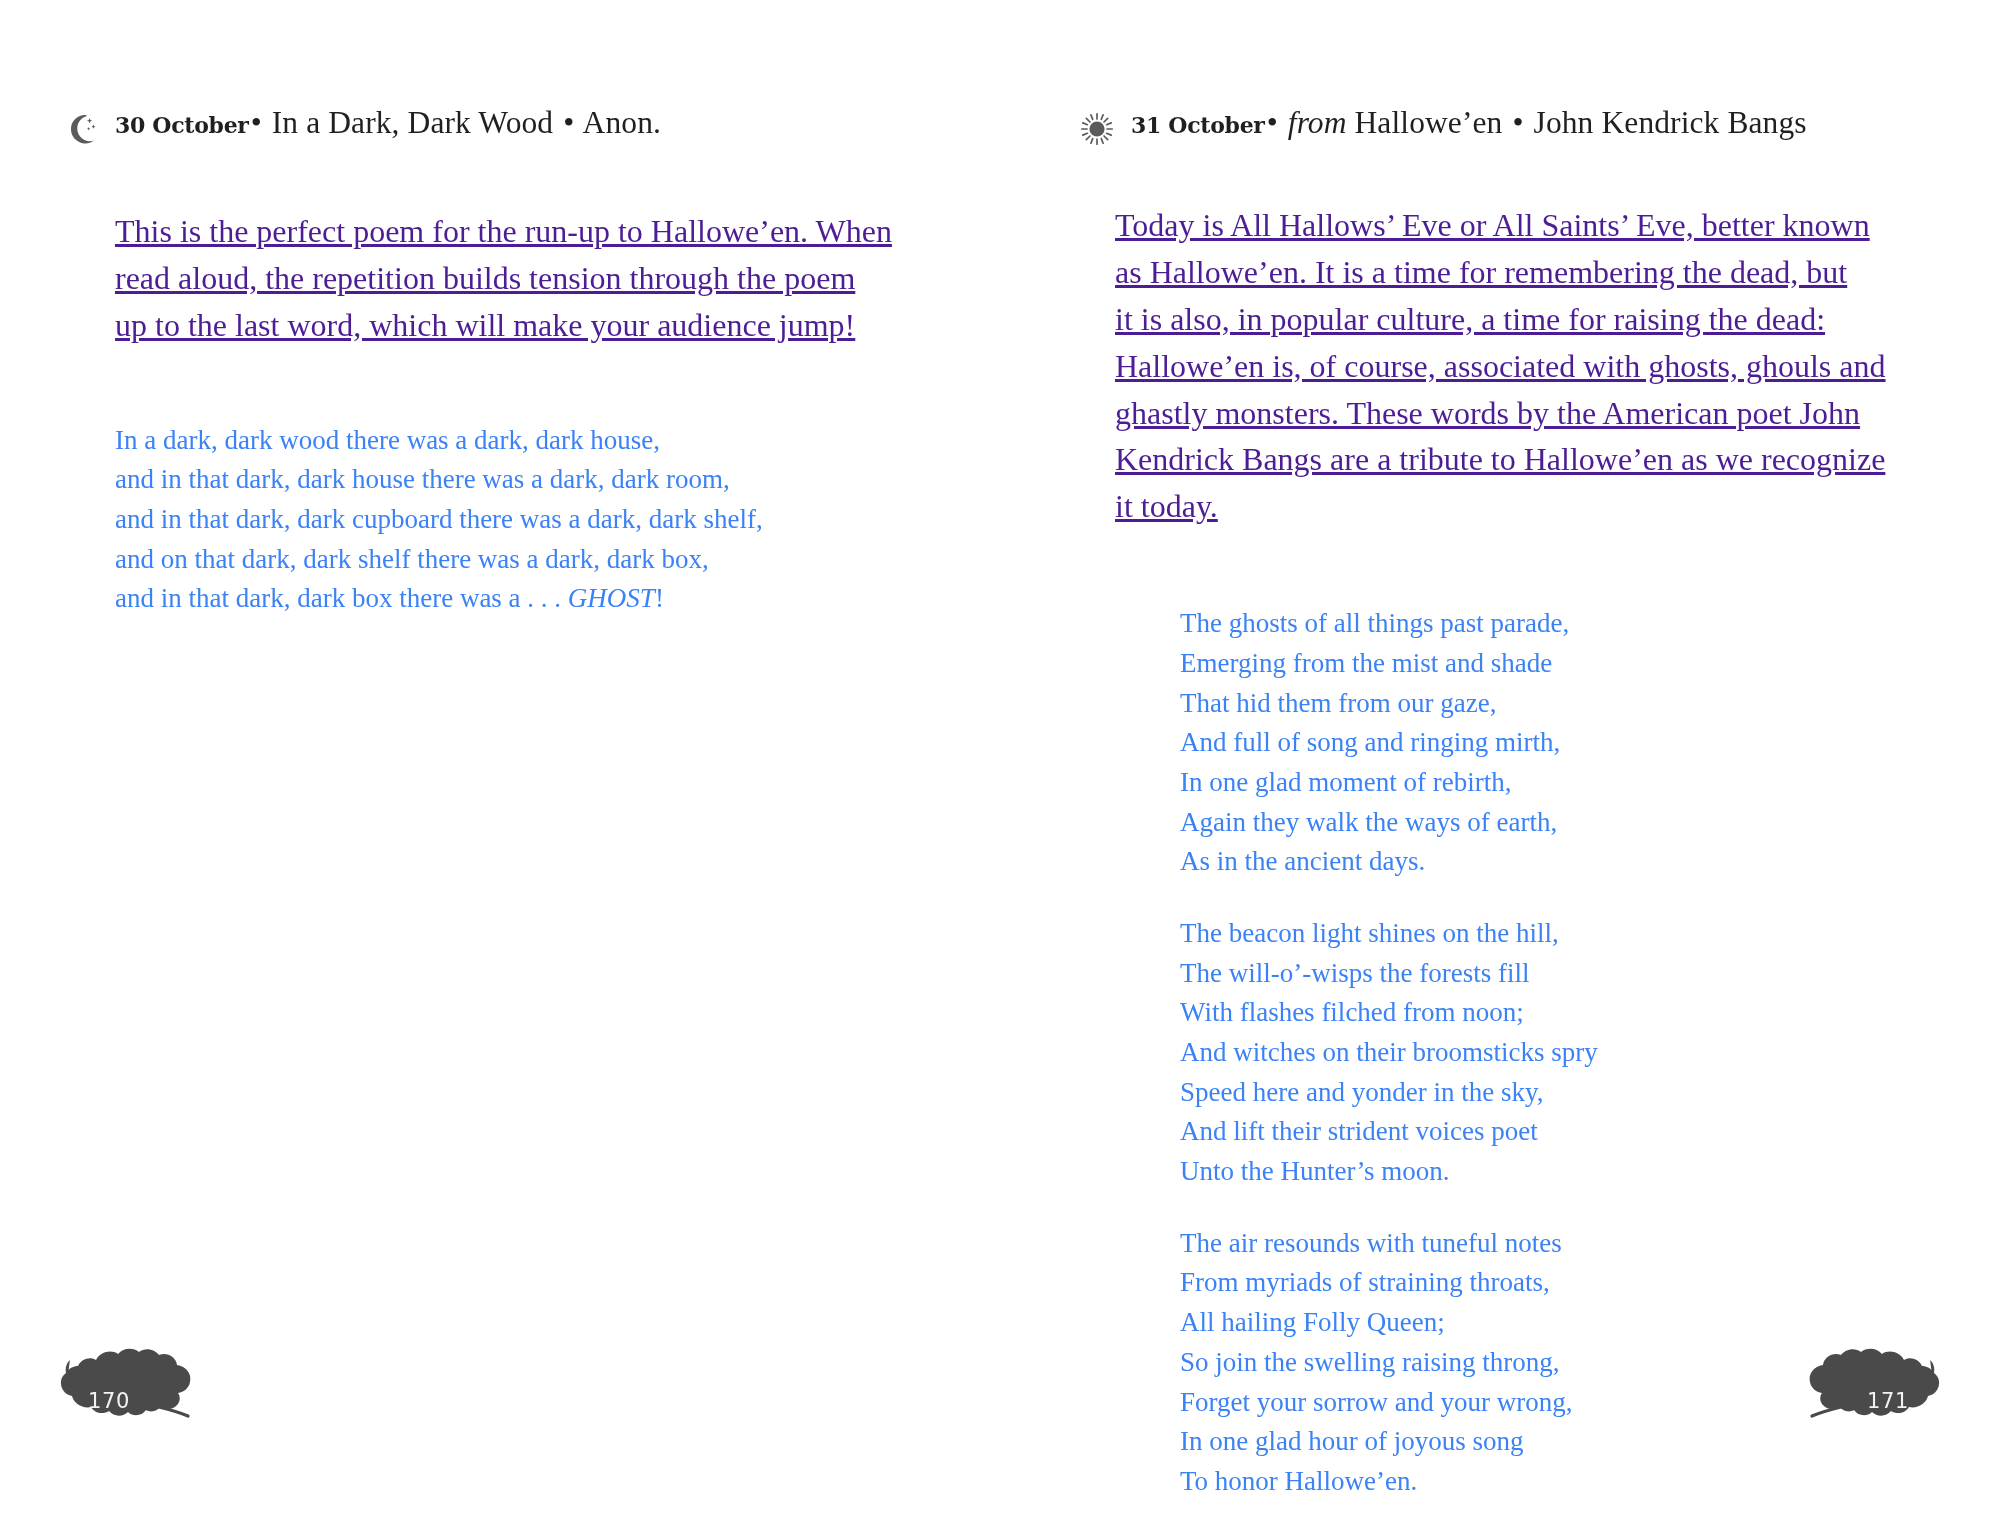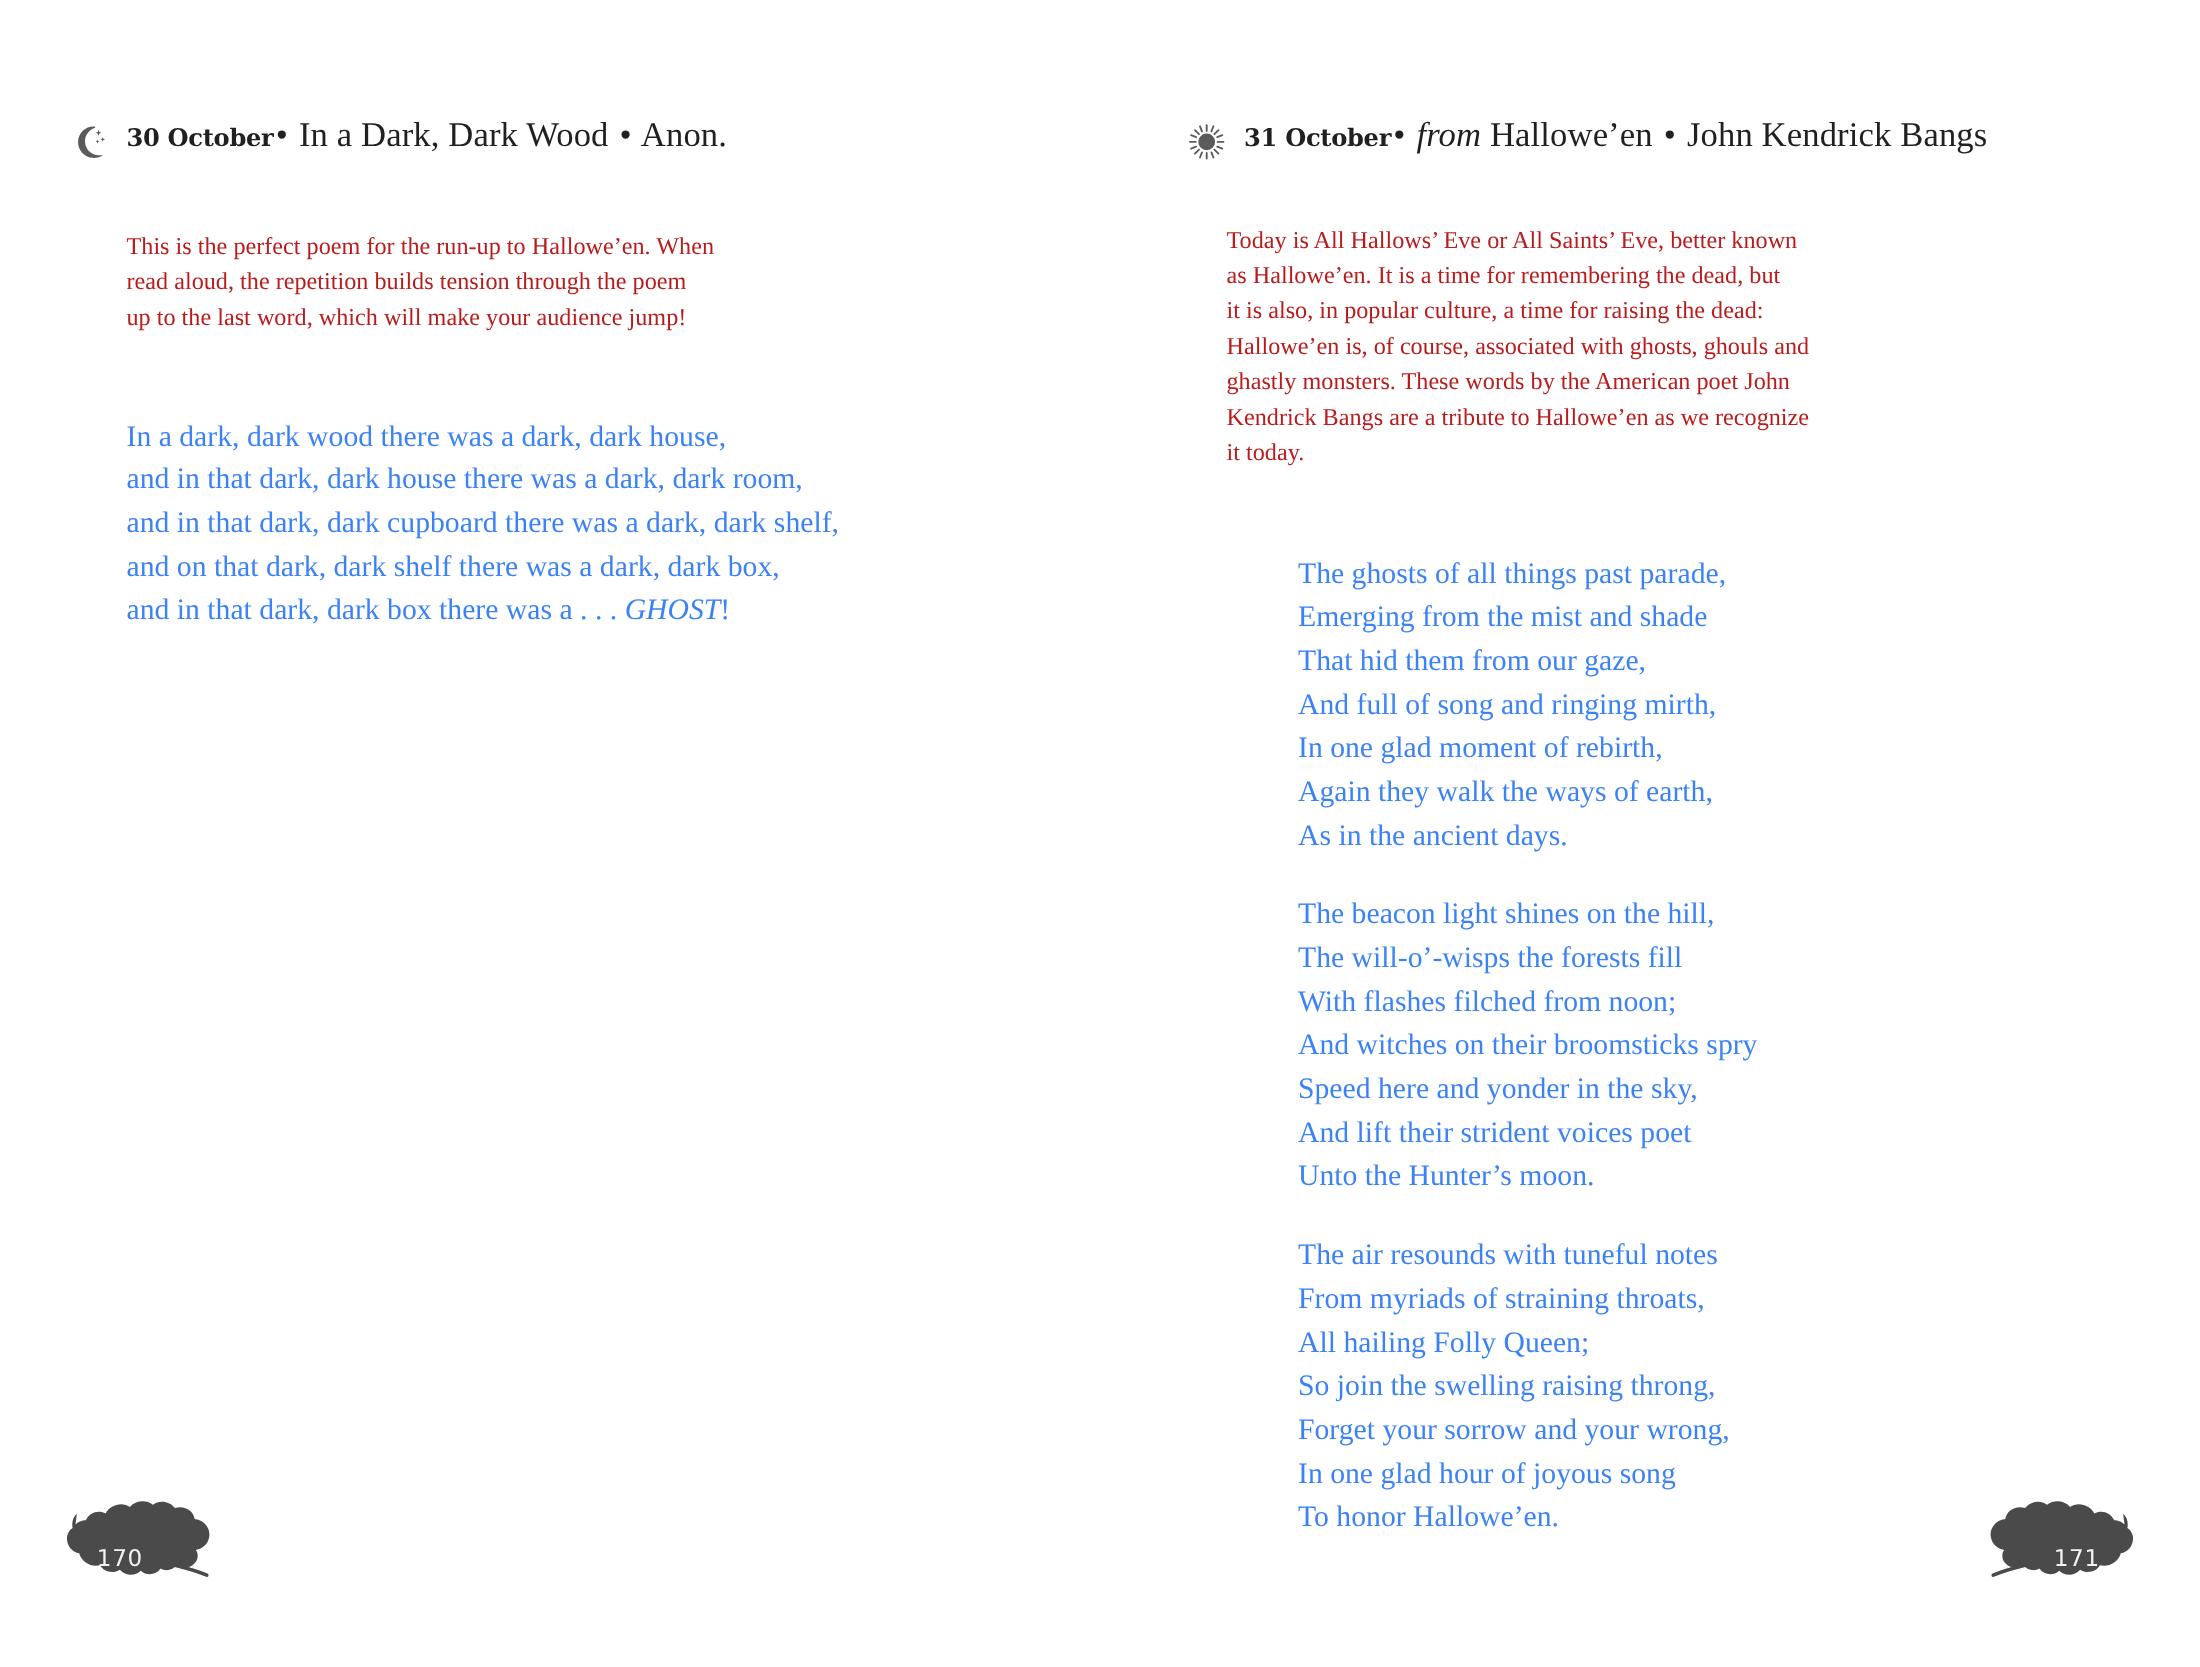--- a/index.html
+++ b/index.html
@@ -60,24 +60,25 @@
     font-family: "DejaVu Serif", "Liberation Serif", serif;
     font-weight: bold;
     letter-spacing: -0.3px;
     font-size: 22px;
   }
   .heading-text .sep { padding: 0 2px; }
   .heading-text .ital { font-style: italic; }
 
   
   .intro {
-    font-size: 22px;
+    font-size: 32px;
     line-height: 1.465;
-    color: #b91c1c;
+    color: #4c1d95;
     white-space: pre-line;
+    text-decoration: underline;
   }
   .intro-left {
     margin-top: 62px;
     margin-left: 55px;
     max-width: 800px;
   }
   .intro-right {
     margin-top: 56px;
     margin-left: 55px;
     max-width: 790px;
@@ -98,21 +99,21 @@
     margin-left: 120px;
   }
   .poem .stanza { margin: 0 0 32px 0; }
   .poem .stanza:last-child { margin-bottom: 0; }
   .poem .line { white-space: pre; }
   .poem .line .ital { font-style: italic; }
 
   
   .folio {
     position: absolute;
-    bottom: 44px;
+    bottom: 60px;
     width: 190px;
     height: 110px;
   }
   .folio-left  { left: 38px; }
   .folio-right { right: 38px; }
   .folio svg { display: block; width: 190px; height: 110px; }
   .folio .num {
     position: absolute;
     top: 46px;
     font-family: "DejaVu Sans", "Liberation Sans", sans-serif;

